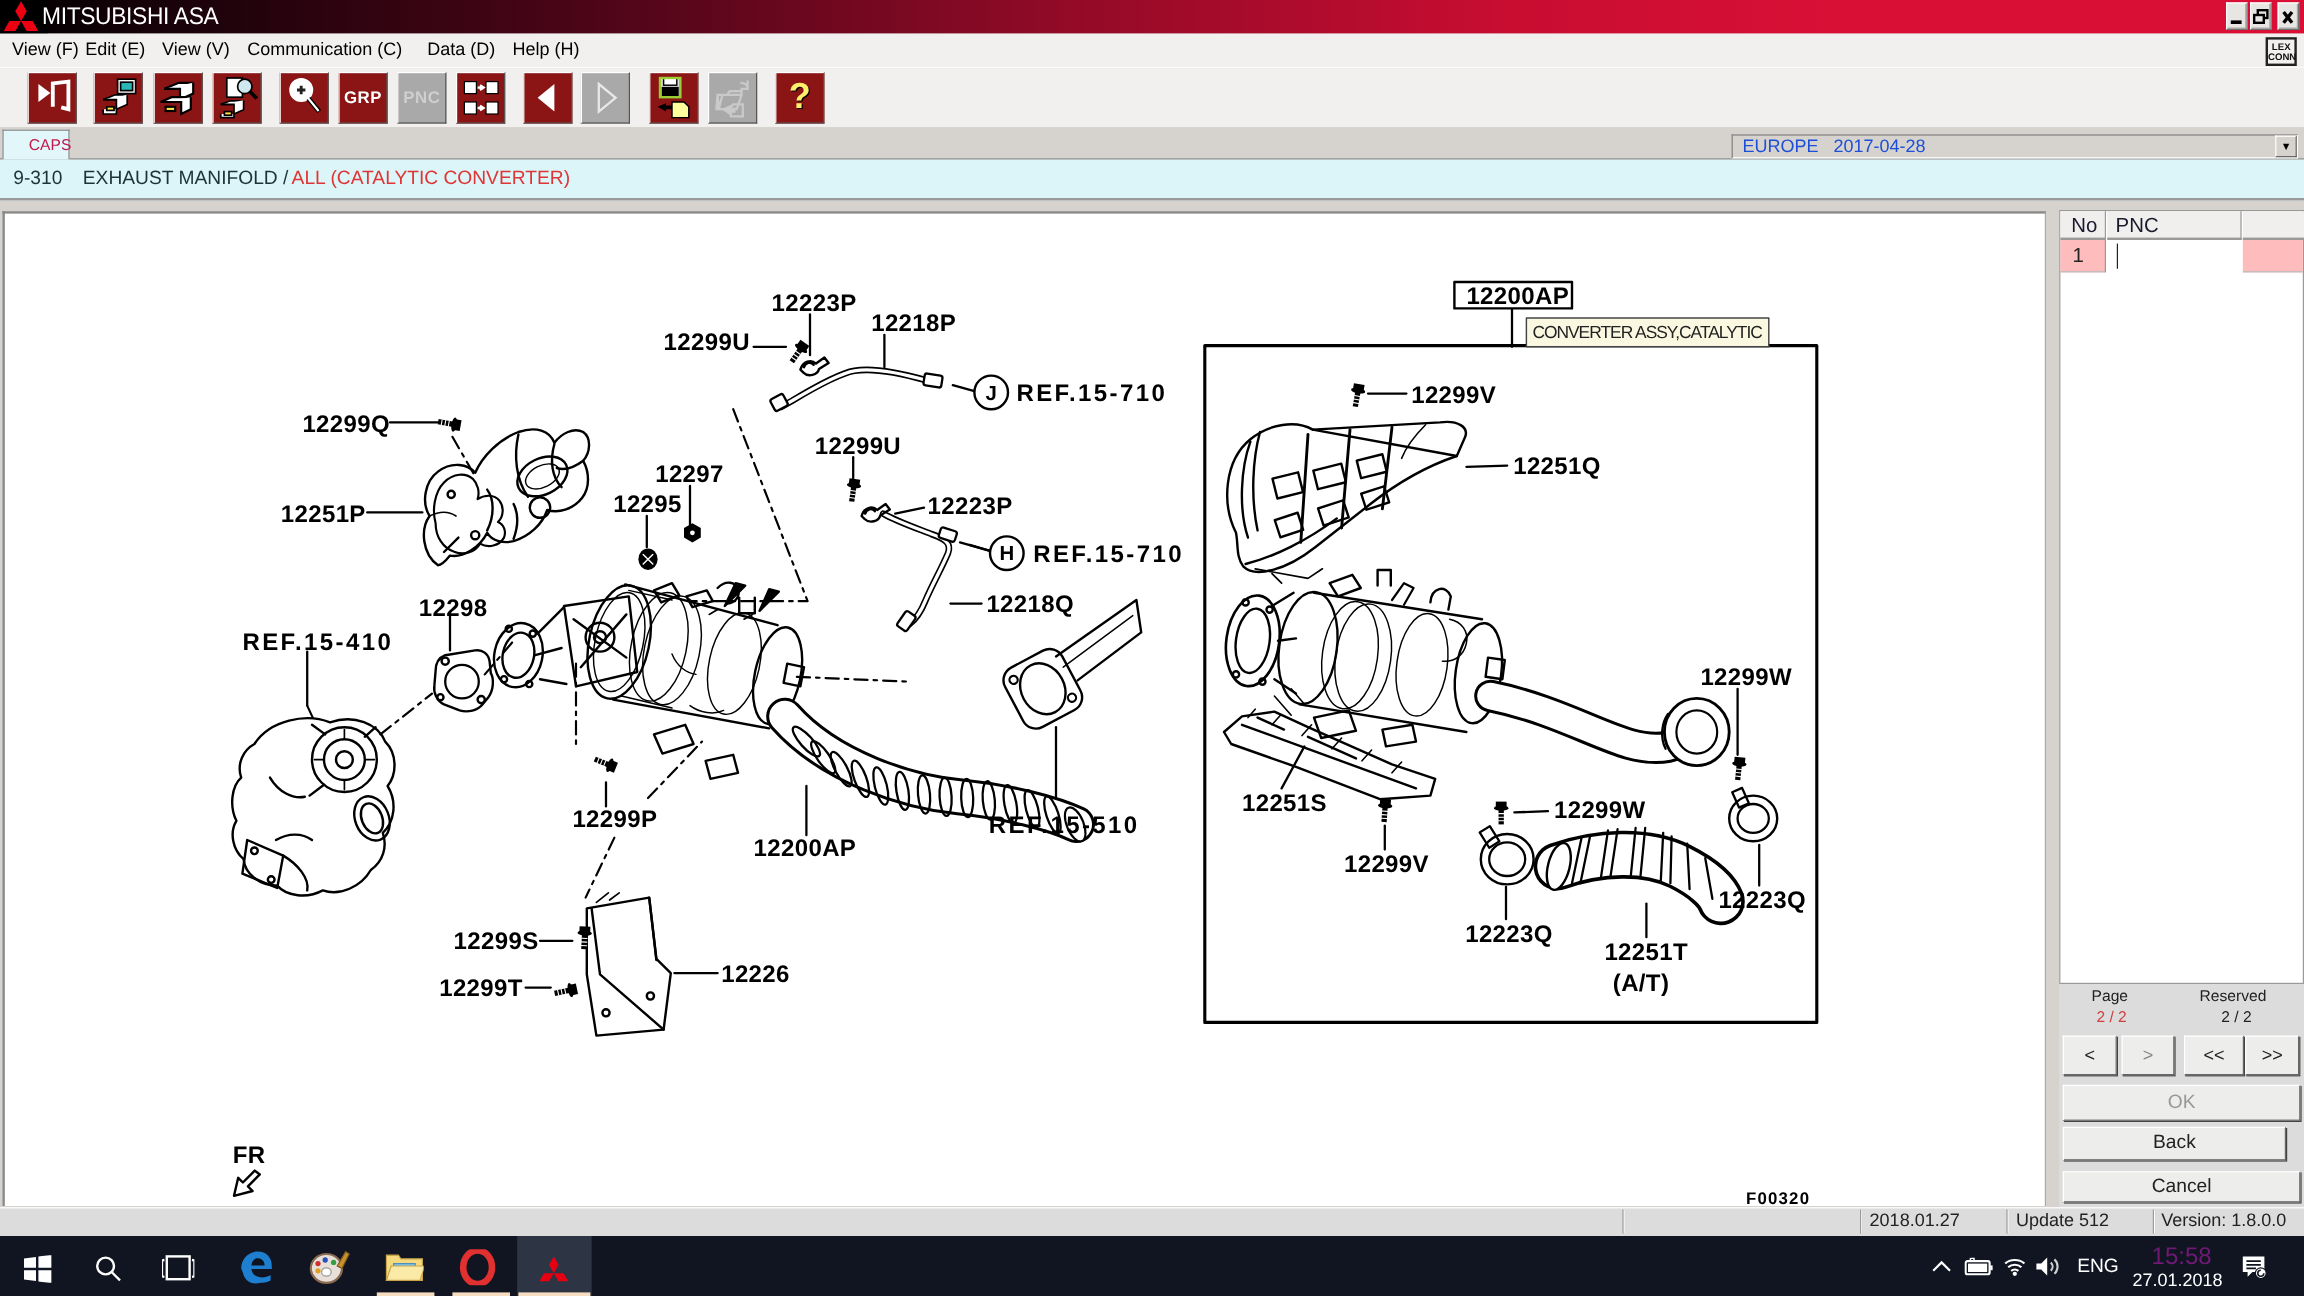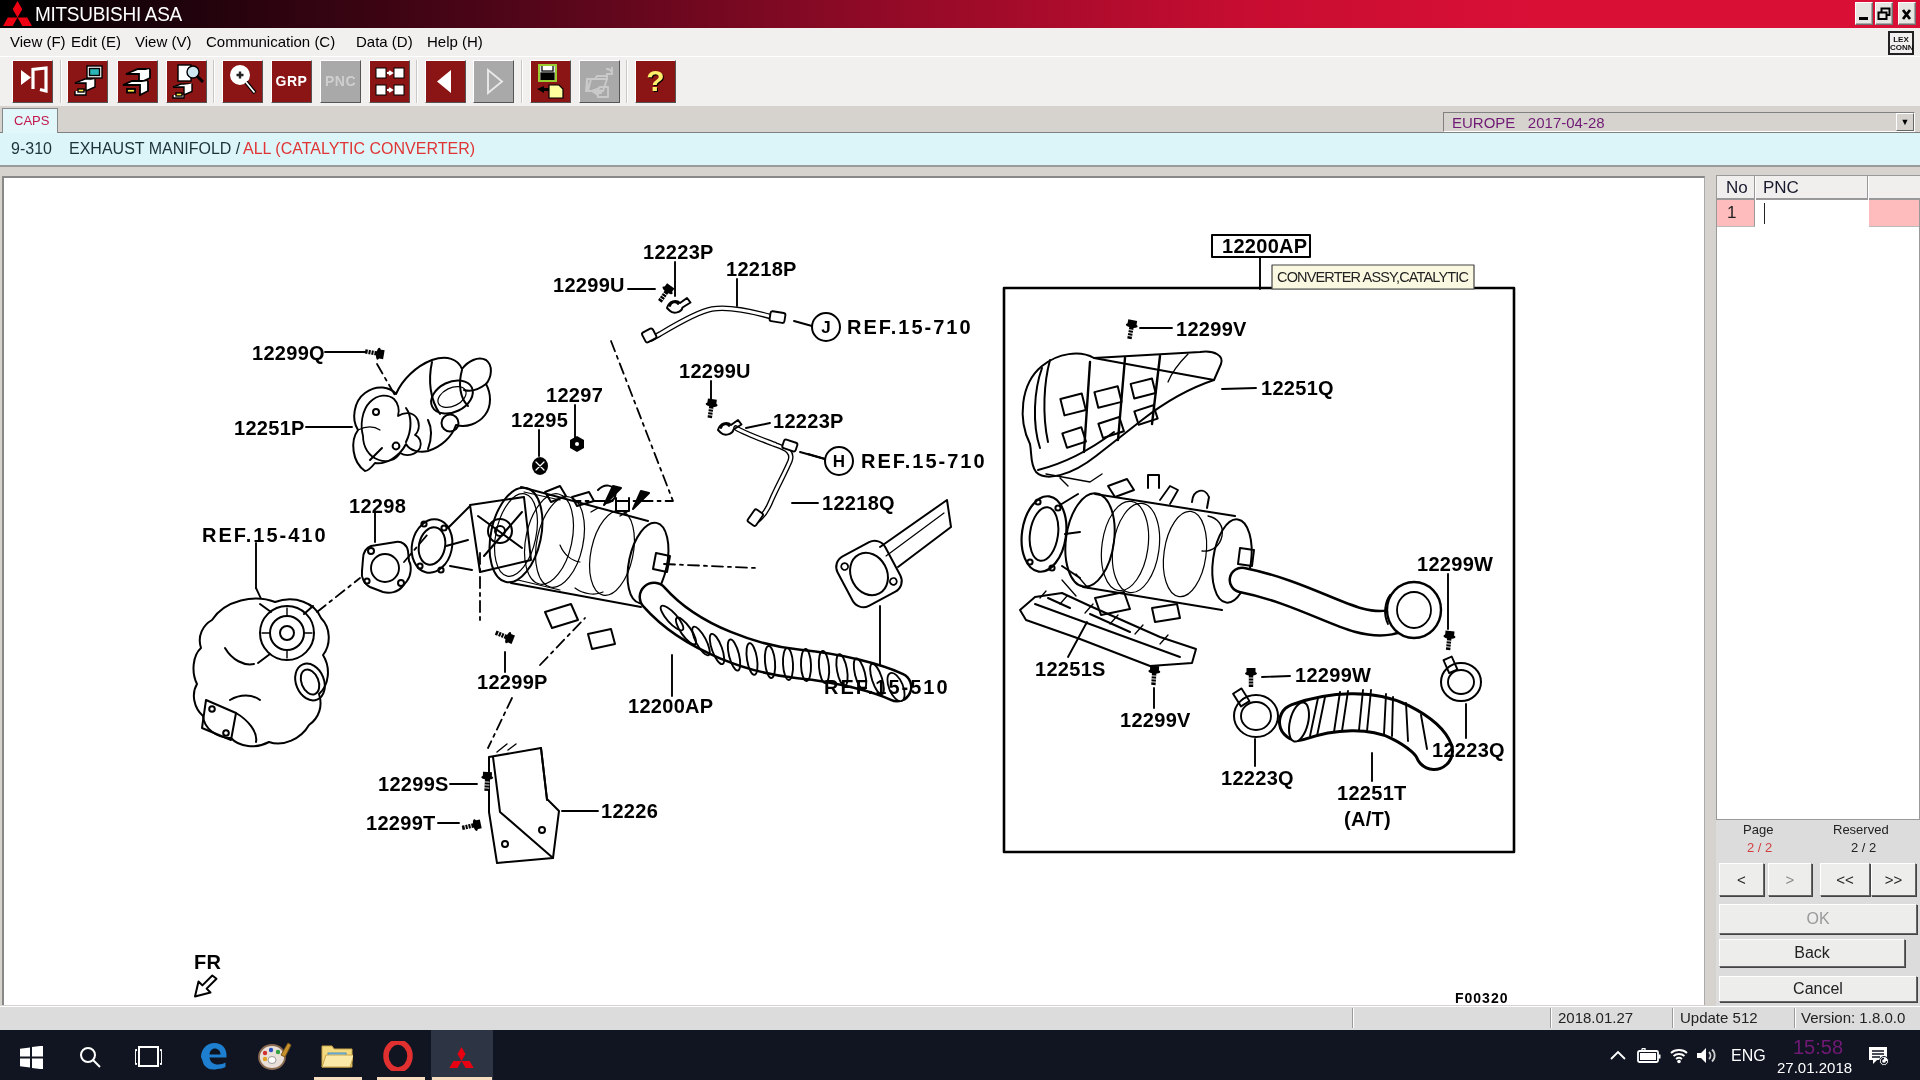--- a/index.html
+++ b/index.html
@@ -18,31 +18,31 @@
   
   #menubar { left:0; top:28px; width:1920px; height:29px; background:#f1f0ef;
     border-bottom:1px solid #fff; }
   .menuitem { top:33px; font-size:15px; color:#000; }
   #lexconn { left:1888px; top:31px; width:26px; height:24px; border:2px solid #222;
     font-size:8px; font-weight:bold; color:#111; line-height:8px; text-align:center; padding-top:3px;
     background:#f1f0ef; }
   
   #toolbar { left:0; top:57px; width:1920px; height:49px; background:#f1f0ef; }
   .tbtn { top:60px; width:41px; height:43px; background:#8b1414;
-    border:1px solid #fff; border-right-color:#555; border-bottom-color:#555; }
+    border:1px solid #fff; border-right-color:#555; border-bottom-color:#555;margin-left:11px; }
   .tbtn.gray { background:#a9a9a9; }
   .tsep { top:60px; width:2px; height:43px; background:#c8c8c8; border-right:1px solid #fff; }
   
   #tabrow { left:0; top:106px; width:1920px; height:27px; background:#d6d3ce; border-bottom:1px solid #808080;}
   #capstab { left:2px; top:108px; width:56px; height:25px; background:#e1f7fa;
     border:1px solid #888; border-bottom:none; }
-  #capstab span { position:absolute; left:11px; top:4px; font-size:13px; color:#c2184c;text-align:center; }
+  #capstab span { position:absolute; left:21px; top:4px; font-size:13px; color:#c2184c;text-align:center; }
   #combo { left:1443px; top:112px; width:472px; height:20px; background:#d6d3ce;
     border:1px solid #808080; border-right-color:#fff; border-bottom-color:#fff; }
-  #combo .txt { position:absolute; left:8px; top:1px; font-size:15px; color:#701a75; }
+  #combo .txt { position:absolute; left:8px; top:1px; font-size:15px; color:#1d4ed8; }
   #combo .drop { position:absolute; right:0; top:0; width:18px; height:18px; background:#d6d3ce;
     border:1px solid #fff; border-right-color:#666; border-bottom-color:#666;
     font-size:9px; text-align:center; line-height:17px; color:#000; }
   
   #headband { left:0; top:133px; width:1920px; height:34px; background:#dcf5f9;
     border-bottom:2px solid #9a9a9a; }
   #headband .t1 { position:absolute; left:11px; top:7px; font-size:16px; color:#1d3339; }
   #headband .t2 { position:absolute; left:69px; top:7px; font-size:16px; color:#1d3339; }
   #headband .t3 { position:absolute; left:243px; top:7px; font-size:16px; color:#e03535; }
   

